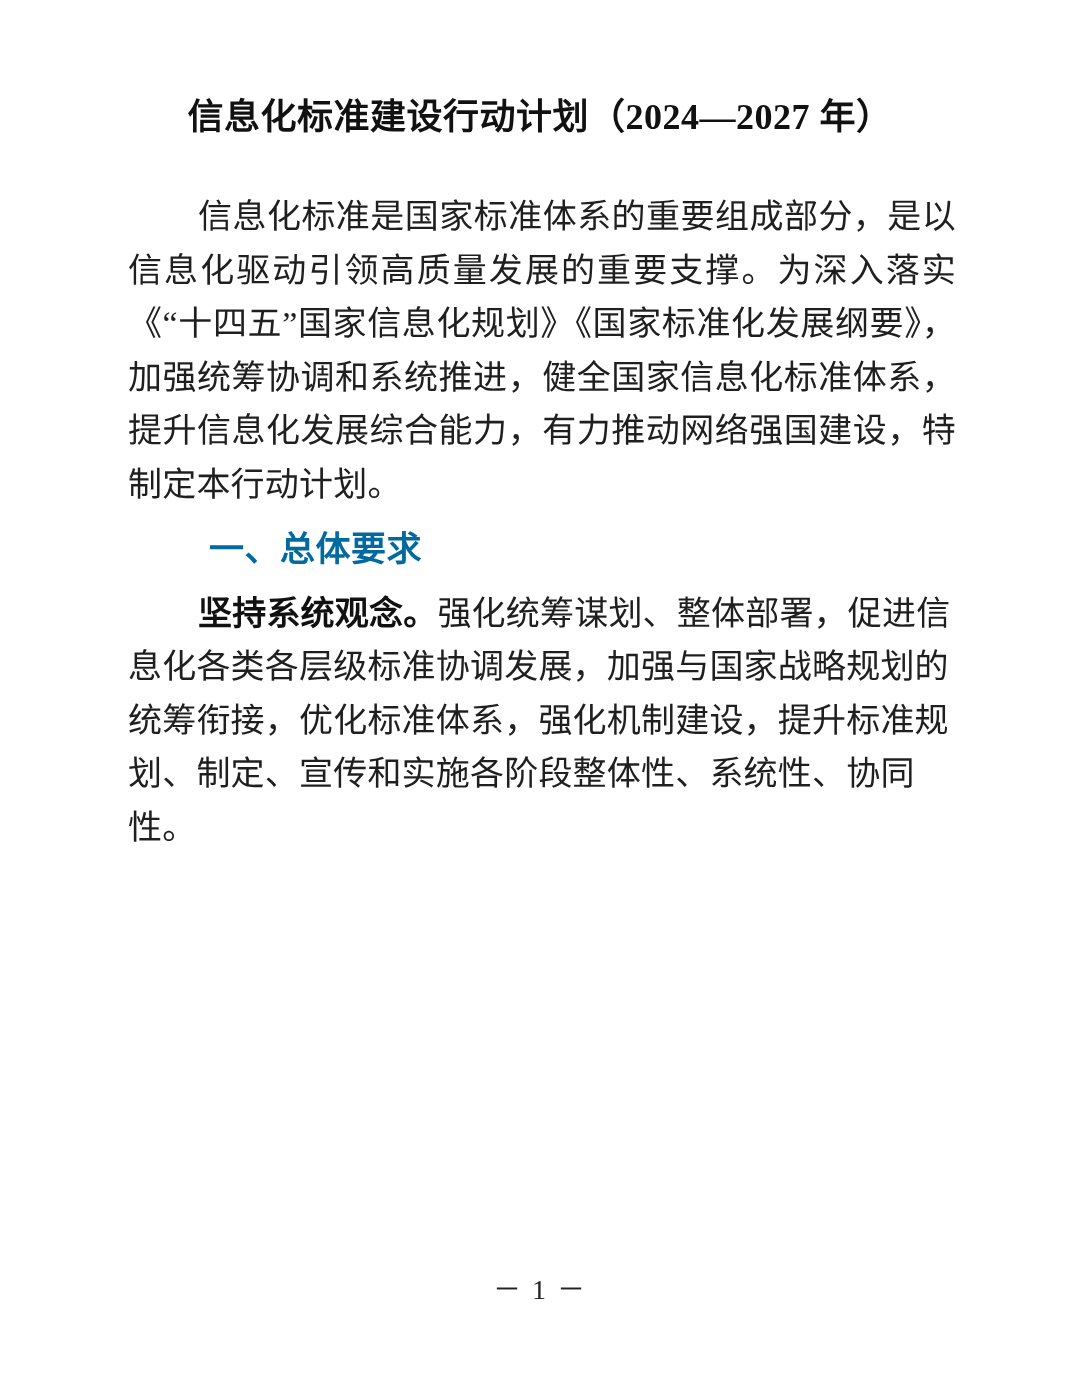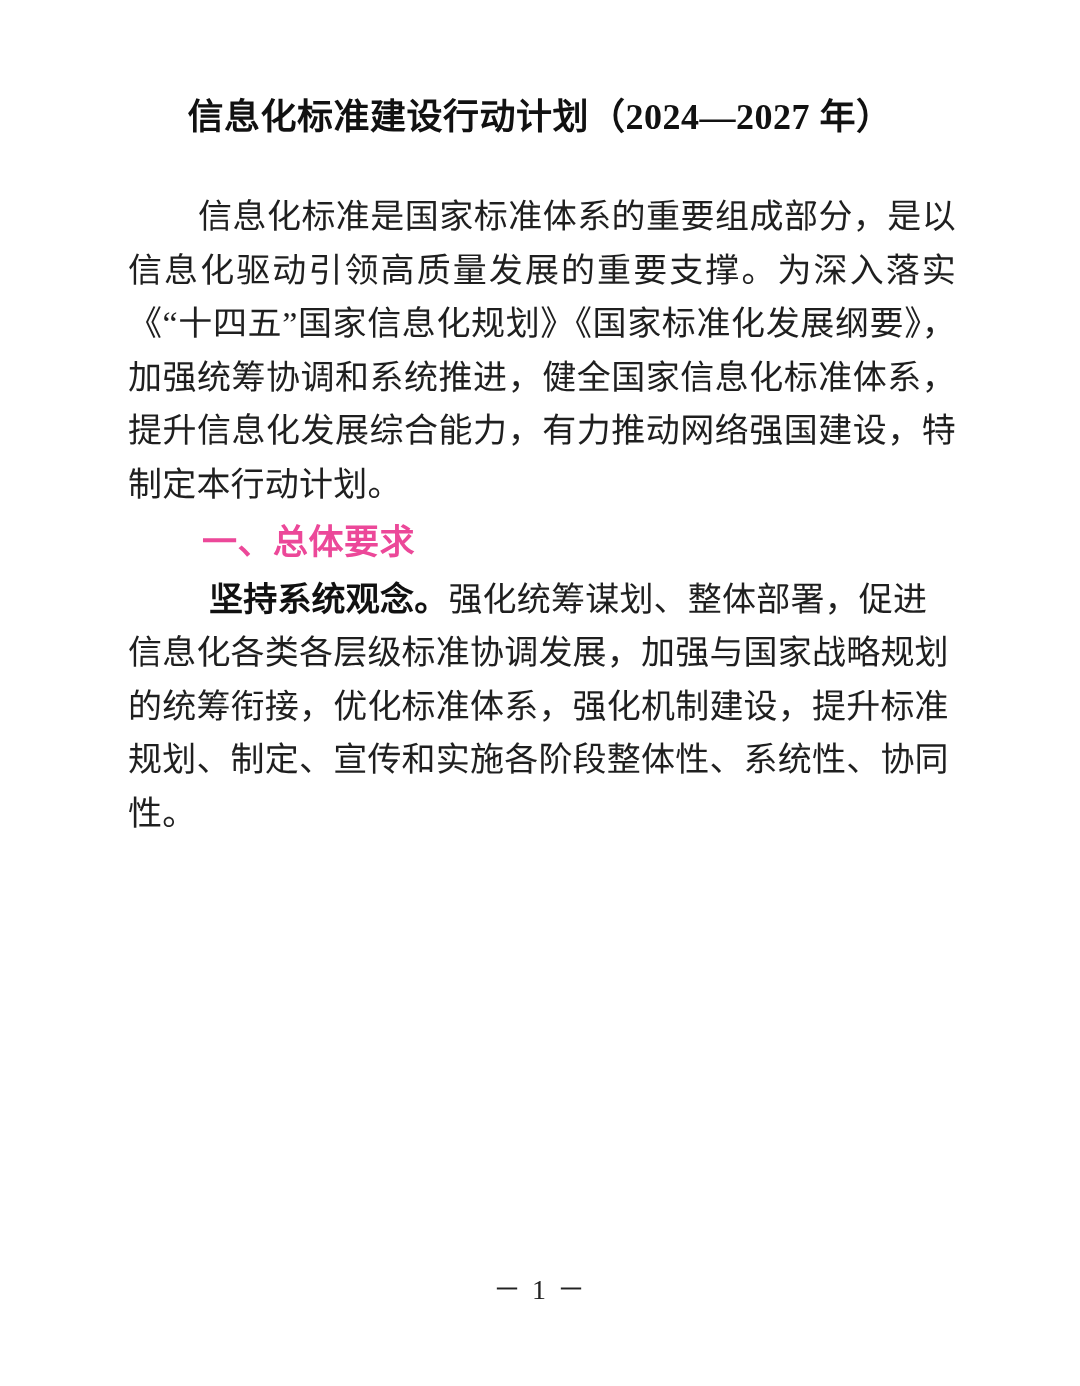--- a/index.html
+++ b/index.html
@@ -53,40 +53,39 @@
     letter-spacing: 0.2px;
     color: #1f1f1f;
     font-family: "Liberation Serif", "DejaVu Serif", serif;
   }
 
   p.para.last-loose {
     text-align: left;
   }
 
   h2.heading, h3.heading {
-    margin: 4px;
+    margin: 11px;
     font-size: 35px;
     line-height: 53.5px;
     font-weight: bold;
     text-indent: 70px;
     letter-spacing: 0.5px;
-    color: #ec4899;
+    color: #0369a1;
     font-family: "Liberation Sans", "DejaVu Sans", sans-serif;
     text-align: left;
   }
 
   h3.heading.kai {
     font-family: "Liberation Serif", "DejaVu Serif", serif;
   }
 
   .lead-bold {
     font-weight: bold;
     font-family: "Liberation Serif", "DejaVu Serif", serif;
     color: #111111;
-    margin-left: 11px;
   }
 
   .page-footer {
     position: absolute;
     left: 0;
     right: 0;
     top: 1272px;
     text-align: center;
     font-size: 28px;
     line-height: 36px;

